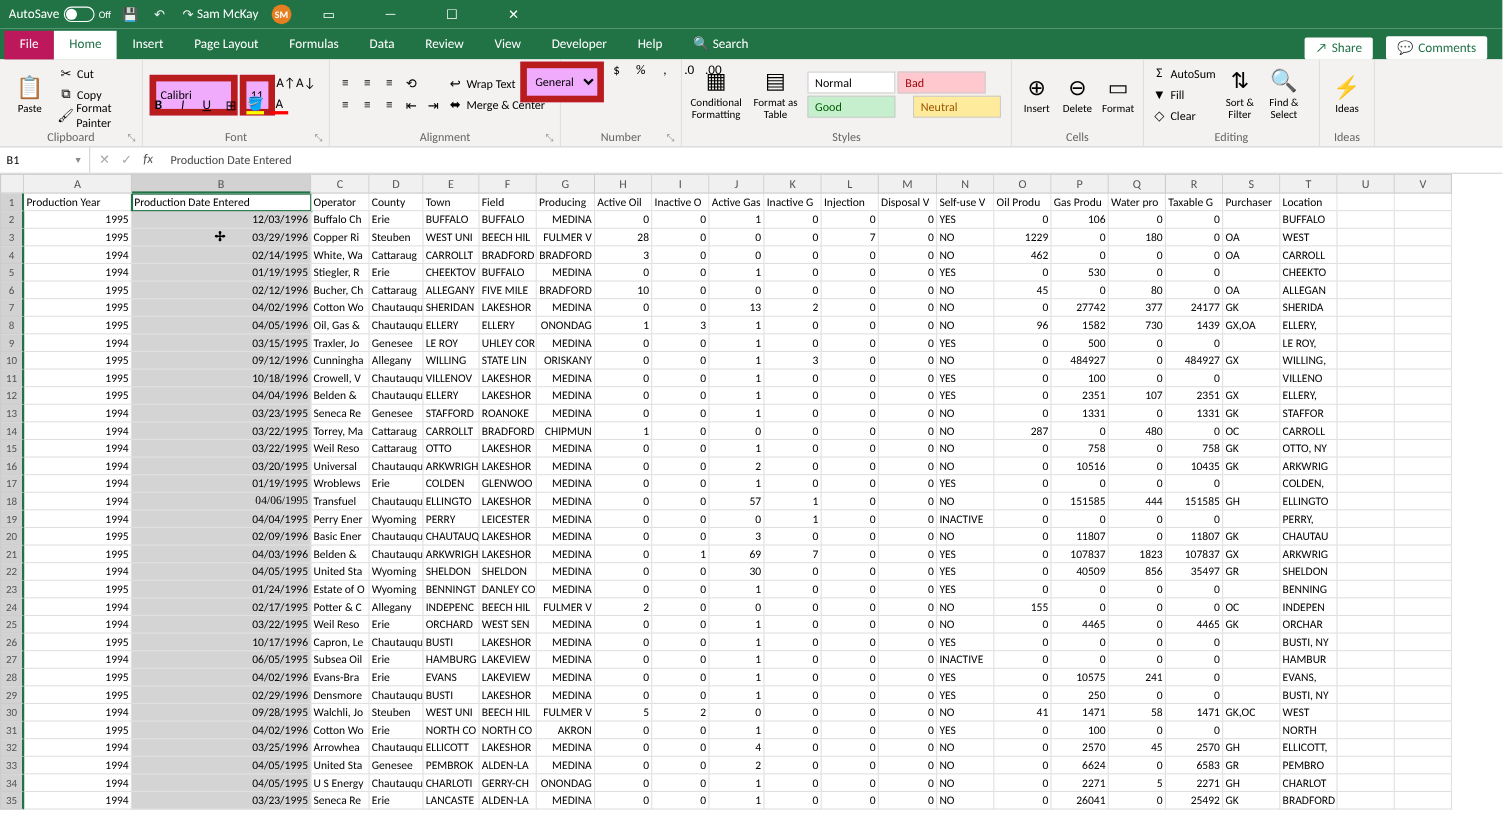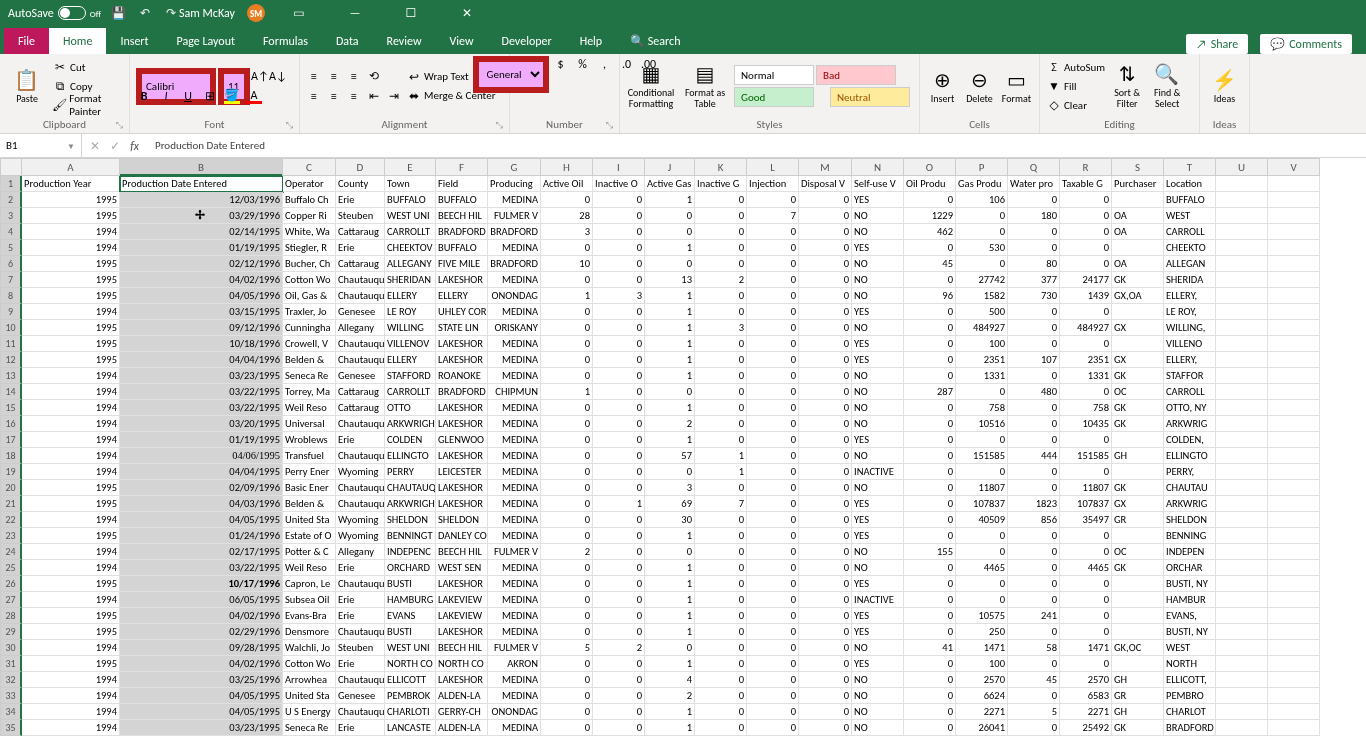--- a/index.html
+++ b/index.html
@@ -961,21 +961,21 @@
         <div class="cell c-Q num">0</div>
         <div class="cell c-R num">4465</div>
         <div class="cell c-S">GK</div>
         <div class="cell c-T">ORCHAR</div>
         <div class="cell c-U"></div>
         <div class="cell c-V"></div>
       </div>
       <div class="row">
         <div class="rowhead sel">26</div>
         <div class="cell c-A num">1995</div>
-        <div class="cell c-B sel" style="justify-content: flex-end; font-weight: bold;">10/17/1996</div>
+        <div class="cell c-B sel" style="justify-content: flex-end;">10/17/1996</div>
         <div class="cell c-C">Capron, Le</div>
         <div class="cell c-D">Chautauqu</div>
         <div class="cell c-E">BUSTI</div>
         <div class="cell c-F">LAKESHOR</div>
         <div class="cell c-G num">MEDINA</div>
         <div class="cell c-H num">0</div>
         <div class="cell c-I num">0</div>
         <div class="cell c-J num">1</div>
         <div class="cell c-K num">0</div>
         <div class="cell c-L num">0</div>

